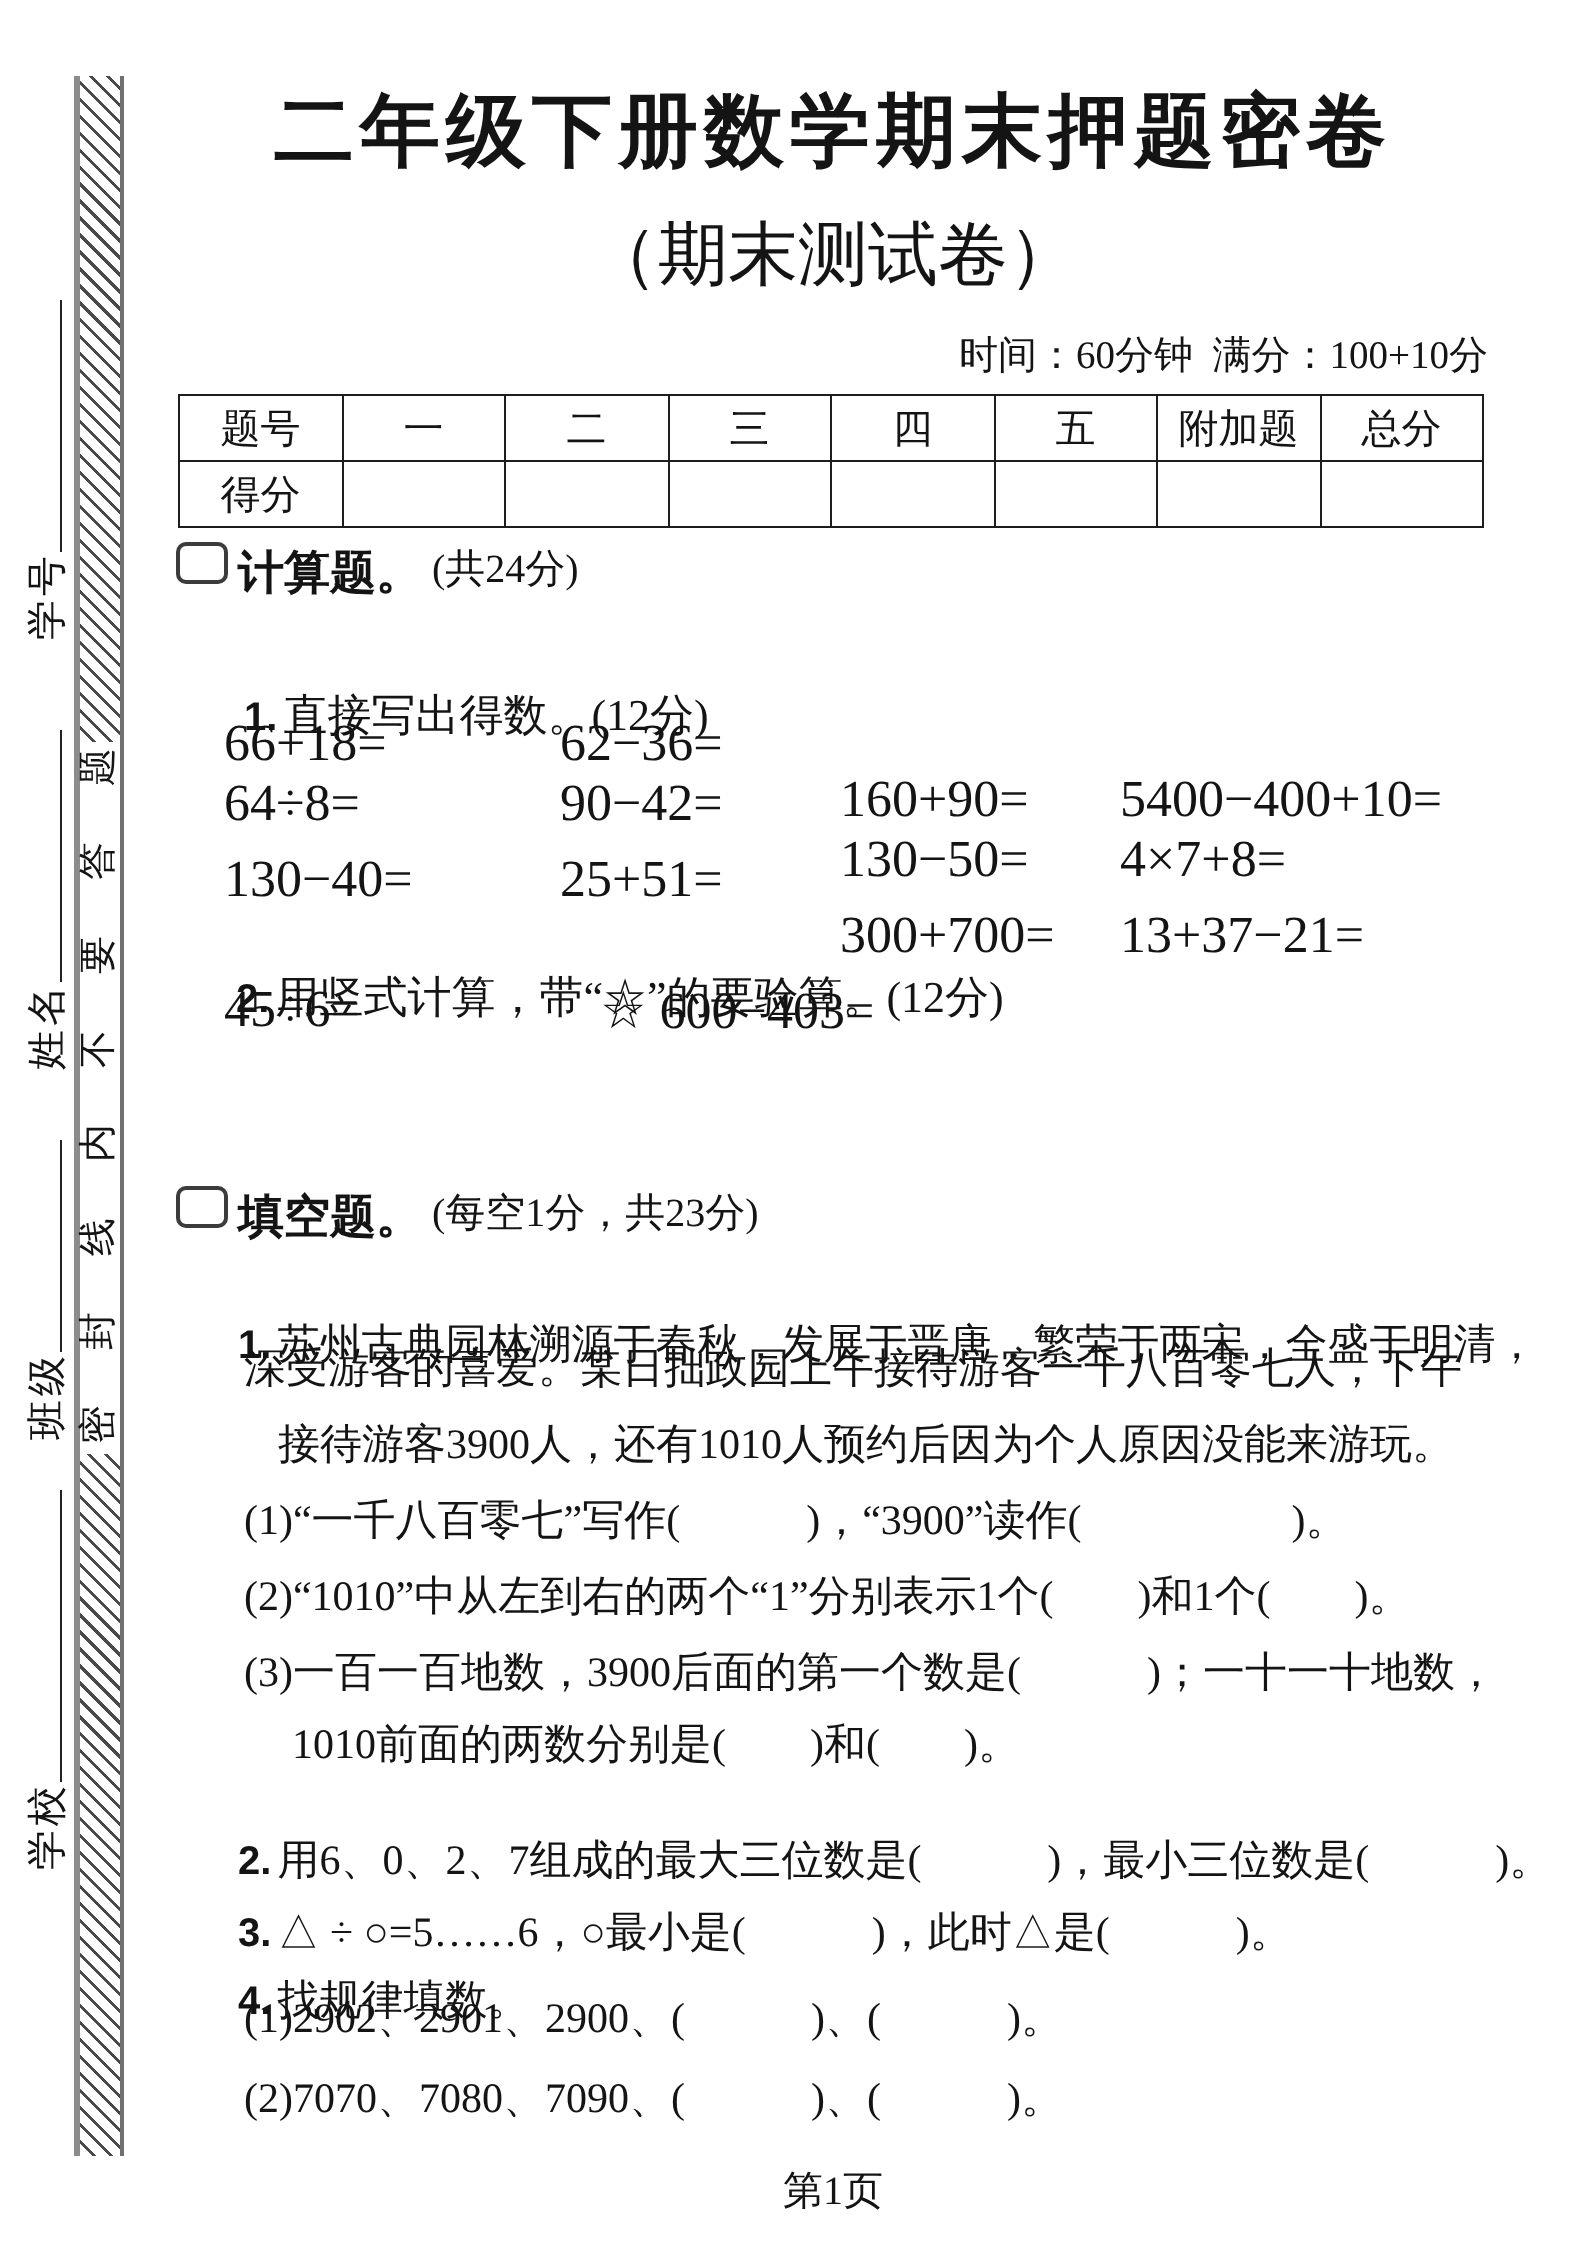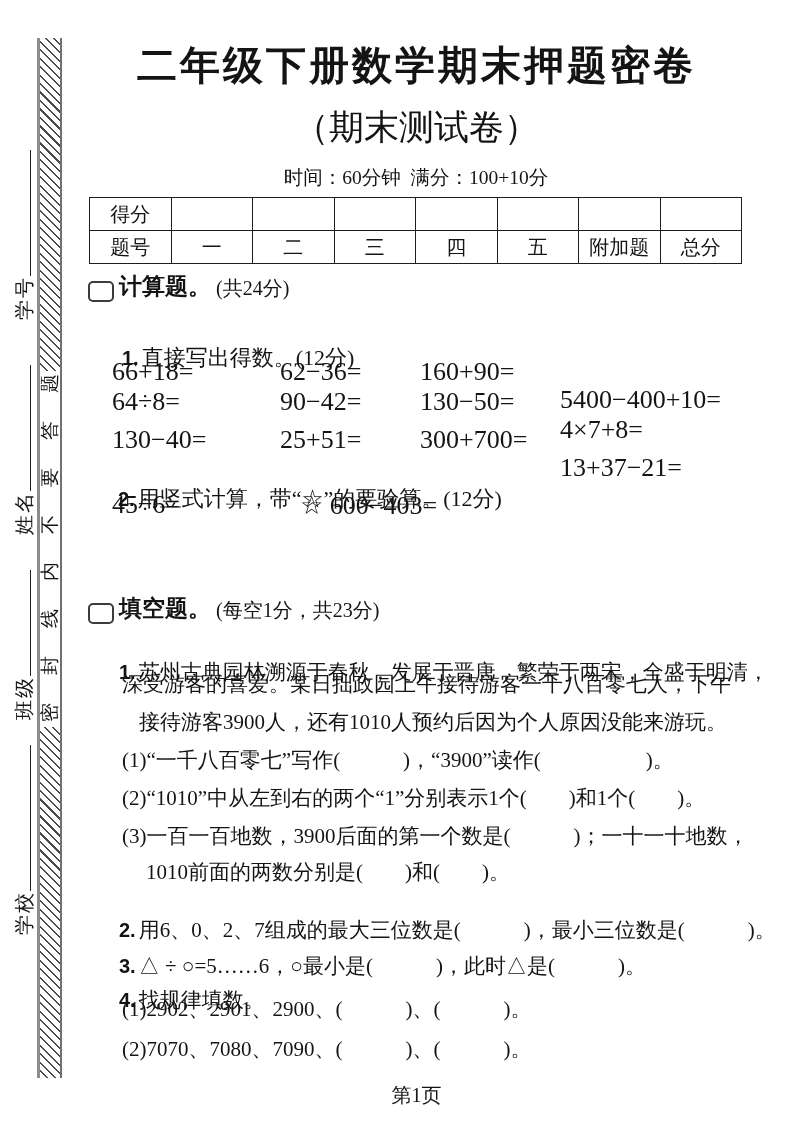--- a/index.html
+++ b/index.html
@@ -24,44 +24,44 @@
   .hatch-bottom{top:727px;height:351px;}
   .seal-chars{position:absolute;left:39px;top:374px;width:21px;height:348px;
               display:flex;flex-direction:column;justify-content:space-between;align-items:center;}
   .seal-chars .sc{display:block;font-size:19px;line-height:1;transform:rotate(-90deg);}
 
   
   .title{position:absolute;left:88px;top:38px;width:657px;text-align:center;
          font-size:40px;font-weight:700;letter-spacing:3px;white-space:nowrap;}
   .subtitle{position:absolute;left:88px;top:104px;width:657px;text-align:center;
             font-size:35px;white-space:nowrap;}
-  .meta{position:absolute;left:88px;top:164px;width:656px;text-align:center;
+  .meta{position:absolute;left:88px;top:164px;width:656px;text-align:right;
         font-size:19.5px;white-space:pre;}
 
   
   .score-table{position:absolute;left:89px;top:197px;width:653px;border-collapse:collapse;
                table-layout:fixed;font-size:20px;}
   .score-table td{border:1.8px solid #1d1d1d;height:32px;text-align:center;padding:0;}
 
   
-  .sec{position:absolute;left:88px;display:flex;align-items:flex-end;gap:5px;font-size:23px;white-space:nowrap;}
+  .sec{position:absolute;left:88px;display:flex;align-items:flex-start;gap:5px;font-size:23px;white-space:nowrap;}
   .sec .t{font-weight:700;}
   .sec .n{font-size:20px;}
   .sec-icon{width:22px;height:17px;border:2px solid #3c3c3c;border-radius:5px;overflow:hidden;flex:0 0 auto;}
   .sec-icon .b1{height:4.5px;background:#ffffff;border-bottom:1.6px solid #3c3c3c;}
   .sec-icon .b2{height:4px;background:#c4c4c4;border-bottom:1.6px solid #3c3c3c;}
   .sec-icon .b3{height:8px;background:#9b9b9b;}
 
   .qline{position:absolute;font-size:21px;white-space:pre;line-height:1.25;}
   .qline .qnum{font-weight:700;font-family:"Liberation Sans",sans-serif;font-size:20px;margin-right:3px;}
   .calcline{font-size:22px;}
 
   .eqrow{position:absolute;left:88px;width:657px;height:32px;font-size:26px;}
   .eqrow span{position:absolute;top:0;white-space:pre;}
-  .ec1{left:24px;} .ec2{left:192px;} .ec3{left:332px;} .ec4{left:472px;margin-top:28px;} .ecm{left:212px;}
+  .ec1{left:24px;} .ec2{left:192px;} .ec3{left:332px;margin-top:28px;} .ec4{left:472px;margin-top:28px;} .ecm{left:212px;}
 
   .footer{position:absolute;left:88px;top:1082px;width:657px;text-align:center;font-size:20px;}
 </style>
 </head>
 <body>
 
 <div class="sheet">
 
   <div class="sb-field f-xuehao">
     <span class="fl">学号</span>
@@ -95,38 +95,38 @@
   <div class="hatch hatch-bottom"></div>
   <div class="rail-r"></div>
 
   <div class="title">二年级下册数学期末押题密卷</div>
   <div class="subtitle">（期末测试卷）</div>
   <div class="meta">时间：60分钟  满分：100+10分</div>
 
   <table class="score-table">
     <tbody>
         <tr>
+      <td>题号</td>
+      <td>一</td>
+      <td>二</td>
+      <td>三</td>
+      <td>四</td>
+      <td>五</td>
+      <td>附加题</td>
+      <td>总分</td>
+    </tr>
+    <tr>
       <td>得分</td>
       <td></td>
       <td></td>
       <td></td>
       <td></td>
       <td></td>
       <td></td>
       <td></td>
-    </tr>
-    <tr>
-      <td>题号</td>
-      <td>一</td>
-      <td>二</td>
-      <td>三</td>
-      <td>四</td>
-      <td>五</td>
-      <td>附加题</td>
-      <td>总分</td>
     </tr>
   </tbody>
     </table>
 
   <div class="sec" style="top:271px">
     <span class="sec-icon"><span class="b1"></span><span class="b2"></span><span class="b3"></span></span>
     <span class="t">计算题。</span>
     <span class="n">(共24分)</span>
   </div>
 

